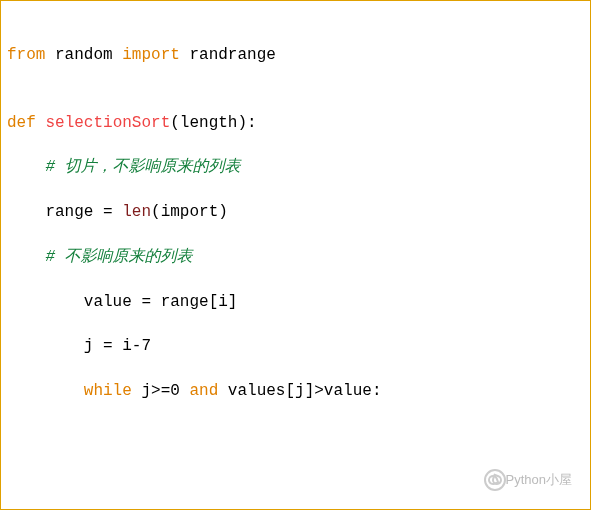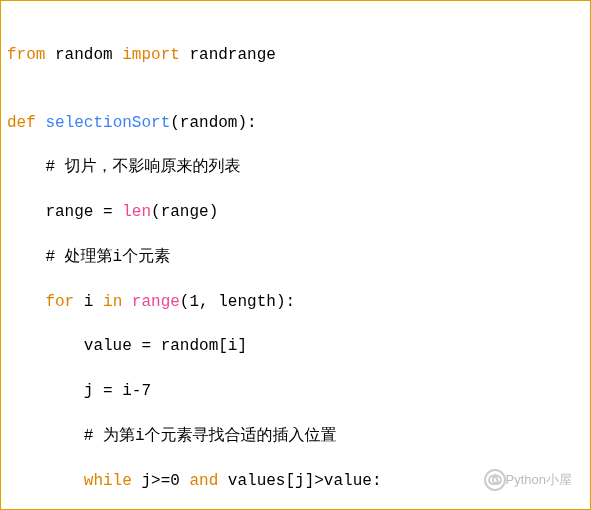--- a/index.html
+++ b/index.html
@@ -15,23 +15,23 @@
     width: 591px;
     height: 510px;
     border: 1px solid #e0a000;
     padding: 21px 6px;
     position: relative;
     white-space: pre;
     overflow: hidden;
   }
   .line { white-space: pre; }
   .kw   { color: #e08000; }      
-  .name { color: #3b82f6; }      
-  .pur  { color: #ec4899; }      
-  .comm { color: #000000; }
+  .name { color: #ef4444; }      
+  .pur  { color: #7f1d1d; }      
+  .comm { color: #15803d; font-style: italic; }
   .plain{ color: #000; }
   .watermark {
     position: absolute;
     right: 18px;
     bottom: 18px;
     font-family: Arial, sans-serif;
     font-size: 13px;
     color: #bbb;
     display: flex;
     align-items: center;
@@ -54,28 +54,26 @@
   }
   .wm-icon::before { left: 2px; top: 4px; transform: rotate(-20deg); }
   .wm-icon::after  { right: 2px; top: 4px; transform: rotate(200deg); }
 </style>
 </head>
 <body>
 
 <div class="code-frame">
 <div class="line"><span class="kw">from</span><span class="plain"> </span><span class="plain">random</span><span class="plain"> </span><span class="kw">import</span><span class="plain"> </span><span class="plain">randrange</span></div>
 <div class="line"></div>
-<div class="line"><span class="kw">def</span><span class="plain"> </span><span class="name">selectionSort</span><span class="plain">(random):</span></div>
+<div class="line"><span class="kw">def</span><span class="plain"> </span><span class="name">selectionSort</span><span class="plain">(length):</span></div>
 <div class="line comm">    # 切片，不影响原来的列表</div>
-<div class="line"><span class="plain">    range = </span><span class="pur">len</span><span class="plain">(range)</span></div>
-<div class="line comm">    # 处理第i个元素</div>
-<div class="line"><span class="plain">    </span><span class="kw">for</span><span class="plain"> i </span><span class="kw">in</span><span class="plain"> </span><span class="pur">range</span><span class="plain">(1, length):</span></div>
-<div class="line plain">        value = random[i]</div>
+<div class="line"><span class="plain">    range = </span><span class="pur">len</span><span class="plain">(import)</span></div>
+<div class="line comm">    # 不影响原来的列表</div>
+<div class="line plain">        value = range[i]</div>
 <div class="line plain">        j = i-7</div>
-<div class="line comm">        # 为第i个元素寻找合适的插入位置</div>
 <div class="line"><span class="plain">        </span><span class="kw">while</span><span class="plain"> j&gt;=0 </span><span class="kw">and</span><span class="plain"> values[j]&gt;value:</span></div>
 
 
 
 
 
 
 <div class="line"></div>
 
 

